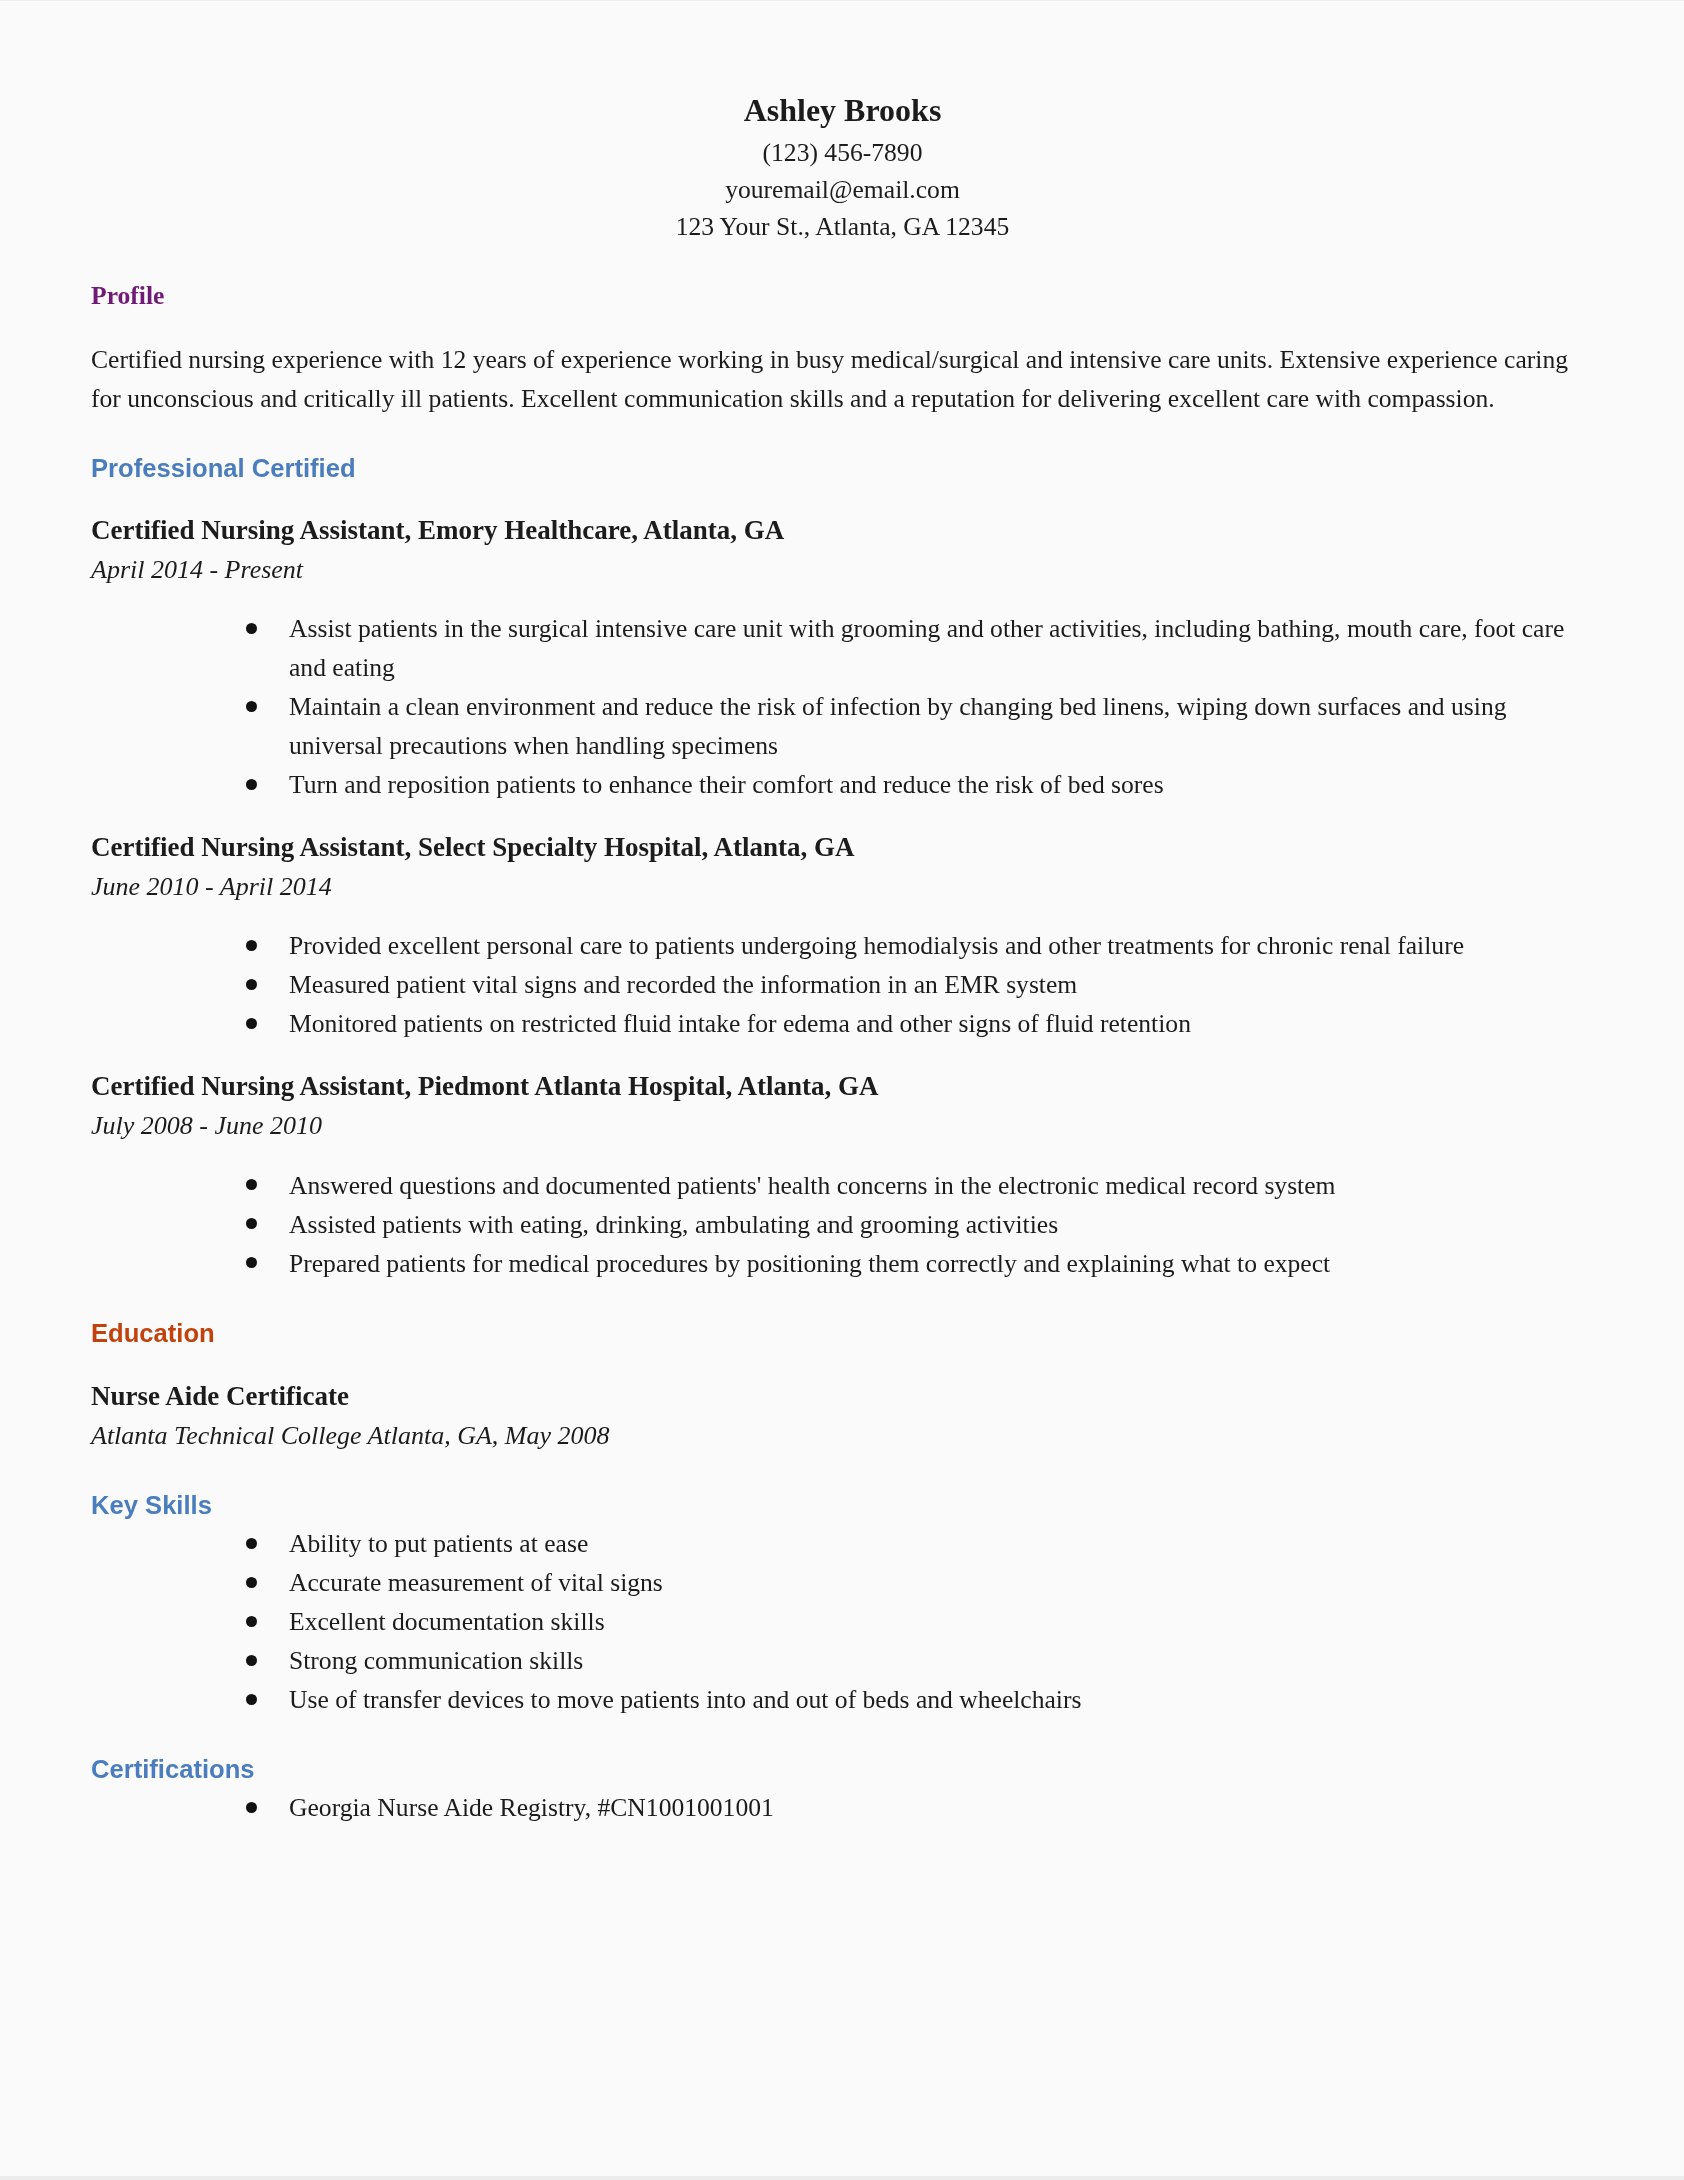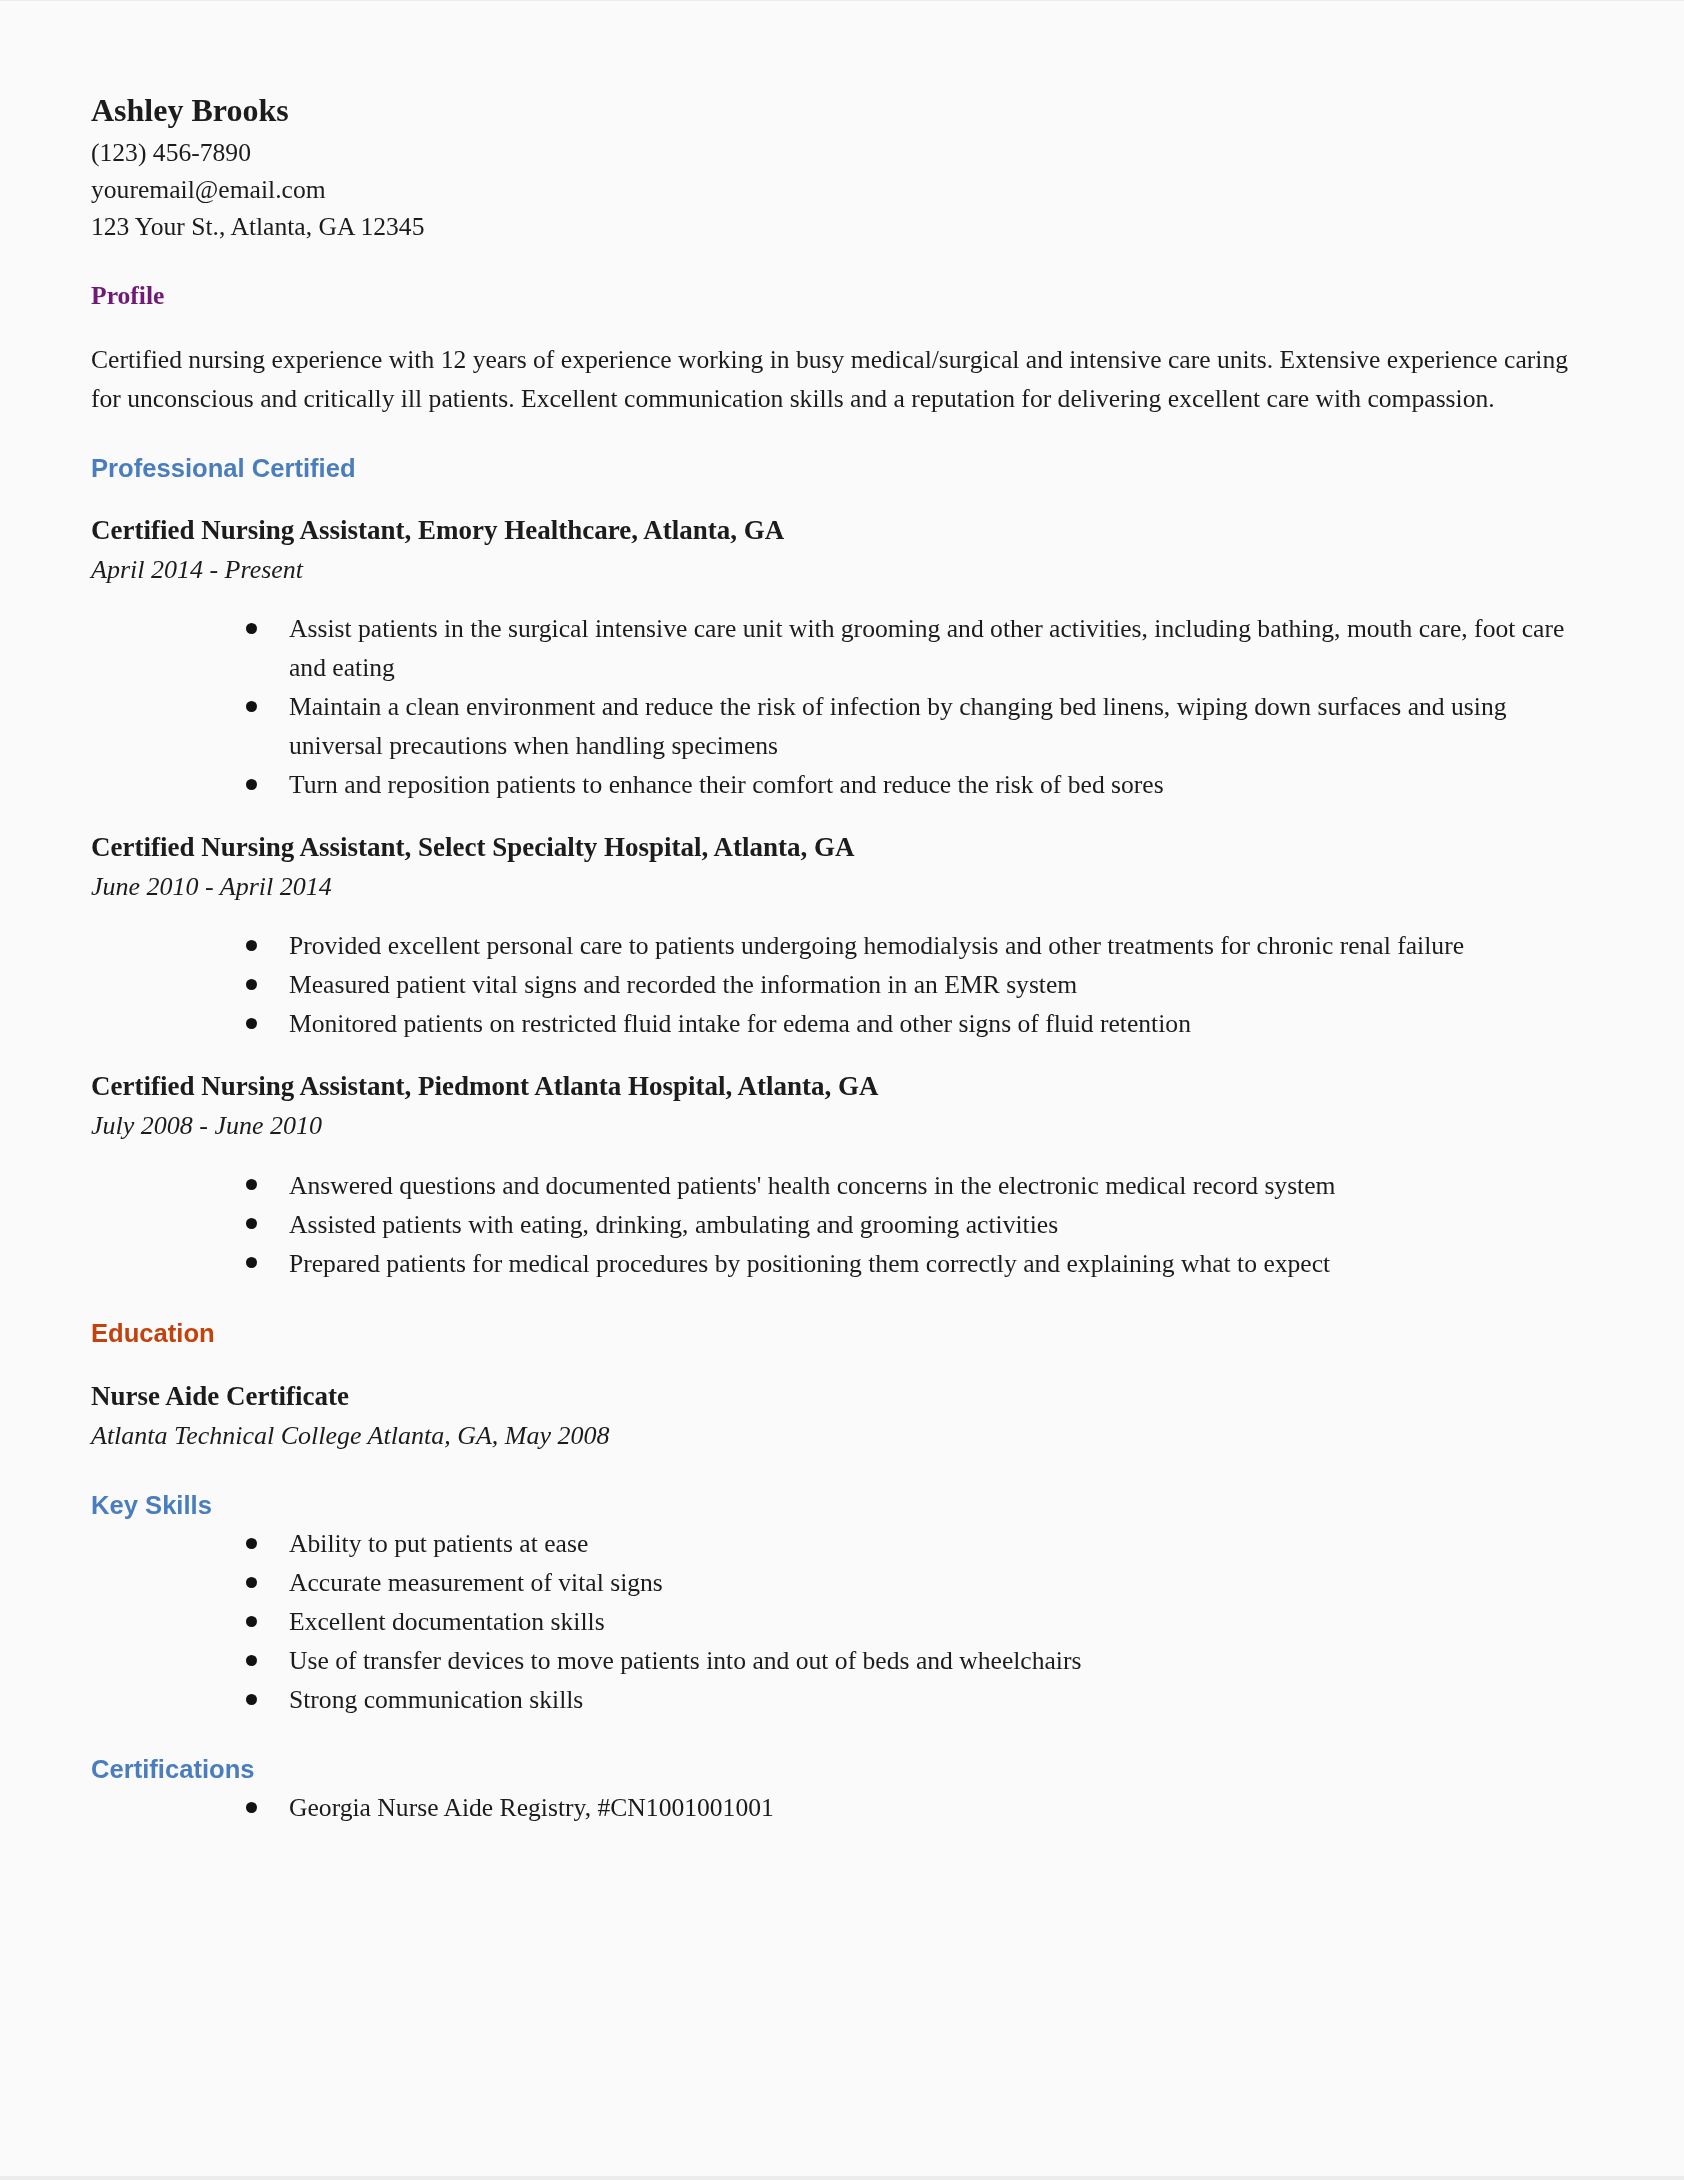--- a/index.html
+++ b/index.html
@@ -25,21 +25,21 @@
   .bottom-strip {
     position: absolute;
     left: 0;
     bottom: 0;
     width: 100%;
     height: 5.1px;
     background: #ececec;
   }
   
   .resume-header {
-    text-align: left;
+    text-align: center;
   }
   .name {
     font-size: 32px;
     font-weight: bold;
     line-height: 48px;
   }
   .contact-line {
     font-size: 25.6px;
     line-height: 37px;
   }
@@ -148,22 +148,22 @@
   <section class="edu">
     <div class="job-title">Nurse Aide Certificate</div>
     <div class="job-dates">Atlanta Technical College Atlanta, GA, May 2008</div>
   </section>
 
   <h2 class="section-heading" style="color: rgb(74, 125, 189);">Key Skills</h2>
   <ul class="bullets tight">
     <li>Ability to put patients at ease</li>
     <li>Accurate measurement of vital signs</li>
     <li>Excellent documentation skills</li>
+    <li>Strong communication skills</li>
     <li>Use of transfer devices to move patients into and out of beds and wheelchairs</li>
-    <li>Strong communication skills</li>
   </ul>
 
   <h2 class="section-heading" style="color: rgb(74, 125, 189);">Certifications</h2>
   <ul class="bullets tight">
     <li>Georgia Nurse Aide Registry, #CN1001001001</li>
   </ul>
 
   <div class="bottom-strip"></div>
 </div>
 

